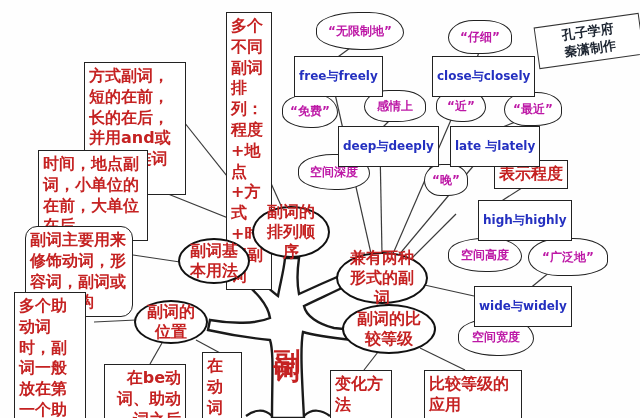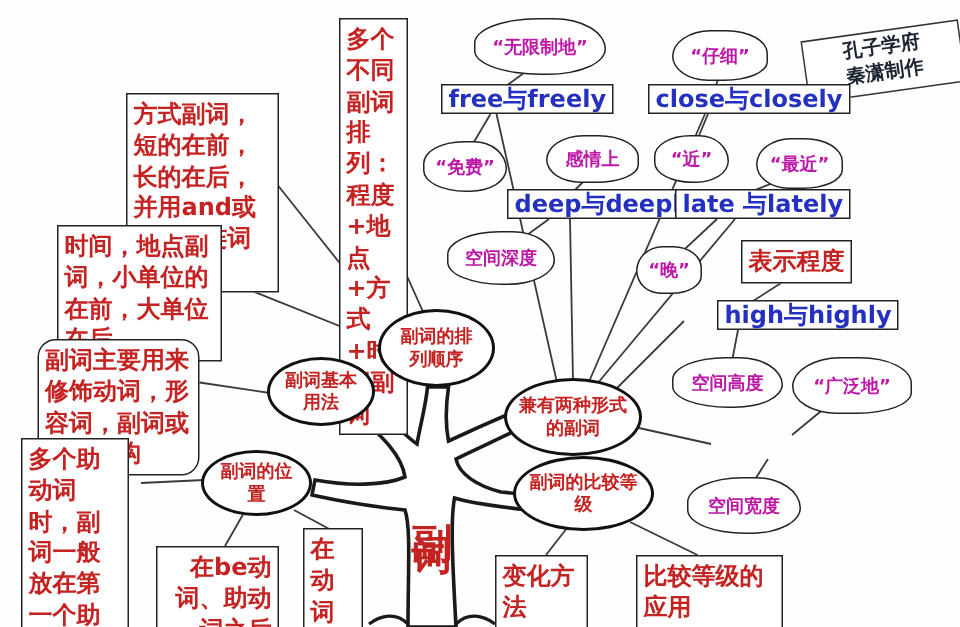--- a/index.html
+++ b/index.html
@@ -9,25 +9,25 @@
   .box{position:absolute;z-index:2;background:#fff;border:1.4px solid #222;
        color:#c52222;font-weight:bold;font-size:16px;line-height:1.3;
        padding:3px 4px;box-sizing:border-box;}
   .cloud{position:absolute;z-index:2;display:flex;align-items:center;justify-content:center;
        background:#fff;border:1.6px solid #222;
        border-radius:48% 52% 55% 45% / 62% 55% 45% 58%;
        color:#bd18a6;font-weight:bold;font-size:12px;text-align:center;
        box-sizing:border-box;padding:2px;}
   .cloud:nth-of-type(even){border-radius:55% 45% 50% 58% / 50% 62% 52% 48%;}
   .pair{position:absolute;z-index:2;background:#fff;border:1.3px solid #222;
-       color:#2430c0;font-weight:bold;font-size:16px;line-height:1.1;
-       padding:0 4px;white-space:nowrap;box-sizing:border-box;}
+       color:#2430c0;font-weight:bold;font-size:12px;line-height:1.1;
+       padding:13px 4px;white-space:nowrap;box-sizing:border-box;}
   .ellipse{position:absolute;z-index:2;display:flex;align-items:center;justify-content:center;
        background:#fff;border:2.6px solid #111;border-radius:50%;
-       color:#c52222;font-weight:bold;font-size:12px;line-height:1.25;text-align:center;
+       color:#c52222;font-weight:bold;font-size:16px;line-height:1.25;text-align:center;
        box-sizing:border-box;padding:4px 8px;}
   .trunk-label{position:absolute;z-index:3;writing-mode:vertical-rl;
        color:#c52222;font-weight:bold;font-size:27px;letter-spacing:6px;line-height:1;}
   .credit{position:absolute;z-index:2;border:1px solid #333;background:#fff;
        color:#1c2430;font-weight:bold;font-size:13px;line-height:1.3;text-align:center;
        padding:3px 6px;transform:rotate(-8deg);}
 </style>
 </head>
 <body>
 
@@ -102,20 +102,21 @@
   <div class="cloud" style="left:424px;top:164px;width:44px;height:32px;">“晚”</div>
   <div class="cloud" style="left:448px;top:238px;width:74px;height:34px;">空间高度</div>
   <div class="cloud" style="left:528px;top:238px;width:80px;height:38px;">“广泛地”</div>
   <div class="cloud" style="left:458px;top:318px;width:76px;height:38px;">空间宽度</div>
 
   <div class="pair" style="left:294px;top:56px;">free与freely</div>
   <div class="pair" style="left:432px;top:56px;">close与closely</div>
   <div class="pair" style="left:338px;top:126px;">deep与deeply</div>
   <div class="pair" style="left:450px;top:126px;">late 与lately</div>
   <div class="pair" style="left:454px;top:200px;margin-left:24px;">high与highly</div>
+  <div class="pair" style="left:474px;top:286px;">wide与widely</div>
 
   <div class="ellipse" style="left:252px;top:206px;width:78px;height:52px;">副词的排列顺序</div>
   <div class="ellipse" style="left:178px;top:238px;width:72px;height:46px;">副词基本用法</div>
   <div class="ellipse" style="left:134px;top:300px;width:74px;height:44px;">副词的位置</div>
   <div class="ellipse" style="left:336px;top:252px;width:92px;height:52px;">兼有两种形式的副词</div>
   <div class="ellipse" style="left:342px;top:304px;width:94px;height:50px;">副词的比较等级</div>
 
   <div class="trunk-label" style="left:274px;top:328px;">副词</div>
 
 </div>

